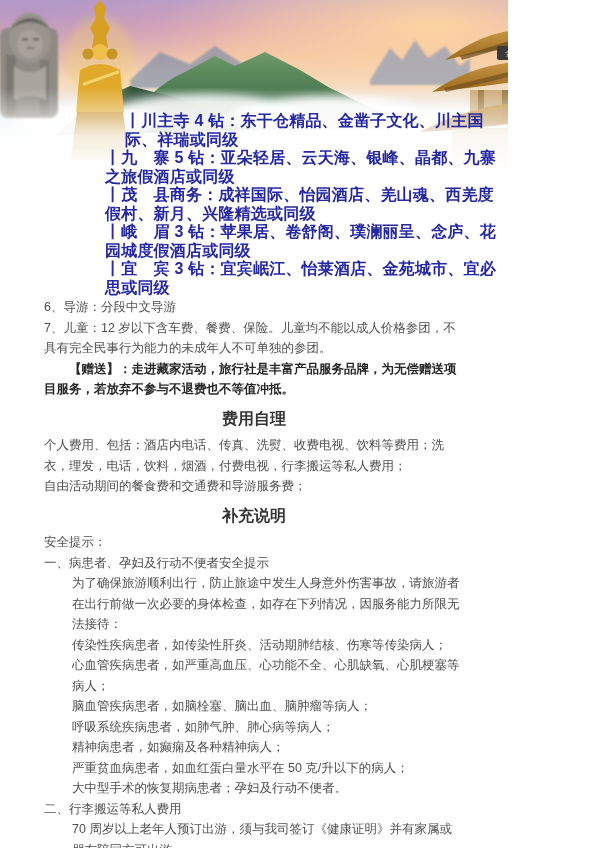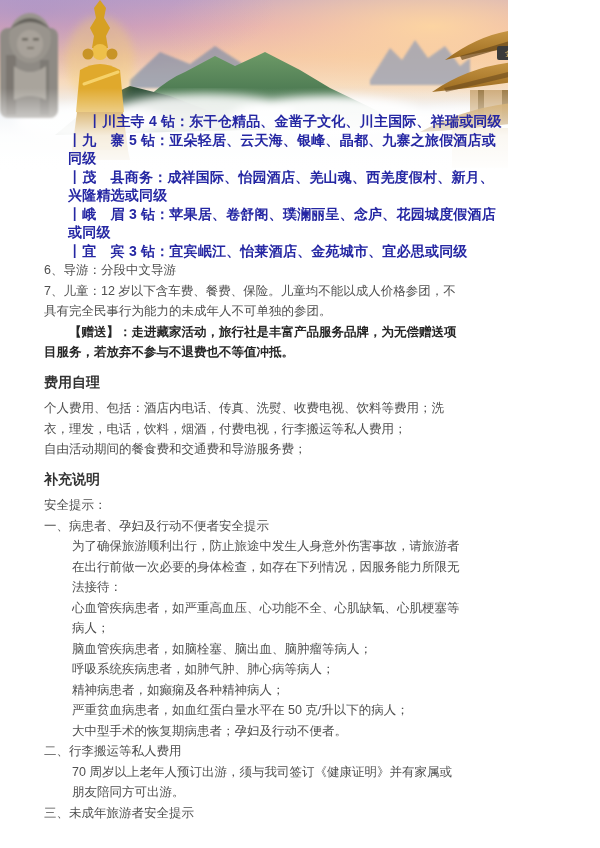--- a/index.html
+++ b/index.html
@@ -1,29 +1,29 @@
 <!DOCTYPE html>
 <html><head>
 <meta charset="utf-8">
 <style>
   html,body{margin:0;padding:0;background:#fff;}
   .page{position:relative;width:508px;height:848px;background:#fff;overflow:hidden;
         font-family:"Liberation Sans",sans-serif;}
   .header-collage{position:absolute;top:0;left:0;width:600px;height:175px;z-index:1;}
   .content{position:relative;z-index:2;padding-top:112px;}
 
-  .hotels{padding-left:68px;font-weight:bold;font-size:14px;line-height:18.5px;
+  .hotels{padding-left:105px;font-weight:bold;font-size:16px;line-height:18.5px;
           color:#2527a3;letter-spacing:.2px;}
   .hotels .line1{padding-left:20px;}
 
   .body{padding:0 44px;color:#4f4f4f;font-size:12.5px;line-height:20.5px;}
   .body p{margin:0;}
   .mt6{margin-top:6px;}
   .p-bold{color:#262626;font-weight:bold;text-indent:2em;}
-  h2{font-size:14px;color:#333;font-weight:bold;margin:9px 0 6px;}
+  h2{font-size:16px;color:#333;text-align:center;font-weight:bold;margin:9px 0 6px;}
   .sub-line{padding-left:28px;}
 </style>
 </head>
 <body>
 
 <div class="page">
 
   <svg class="header-collage" viewBox="0 0 600 175" xmlns="http://www.w3.org/2000/svg">
     <defs>
       <linearGradient id="sky" x1="0" y1="0" x2="0" y2="1">
@@ -151,20 +151,21 @@
 
       <h2>费用自理</h2>
       <p>个人费用、包括：酒店内电话、传真、洗熨、收费电视、饮料等费用；洗衣，理发，电话，饮料，烟酒，付费电视，行李搬运等私人费用；</p>
       <p>自由活动期间的餐食费和交通费和导游服务费；</p>
 
       <h2>补充说明</h2>
       <p>安全提示：</p>
 
       <p>一、病患者、孕妇及行动不便者安全提示</p>
       <p class="sub-line">为了确保旅游顺利出行，防止旅途中发生人身意外伤害事故，请旅游者在出行前做一次必要的身体检查，如存在下列情况，因服务能力所限无法接待：</p>
+      <p class="sub-line">传染性疾病患者，如传染性肝炎、活动期肺结核、伤寒等传染病人；</p>
       <p class="sub-line">心血管疾病患者，如严重高血压、心功能不全、心肌缺氧、心肌梗塞等病人；</p>
       <p class="sub-line">脑血管疾病患者，如脑栓塞、脑出血、脑肿瘤等病人；</p>
       <p class="sub-line">呼吸系统疾病患者，如肺气肿、肺心病等病人；</p>
       <p class="sub-line">精神病患者，如癫痫及各种精神病人；</p>
       <p class="sub-line">严重贫血病患者，如血红蛋白量水平在 50 克/升以下的病人；</p>
       <p class="sub-line">大中型手术的恢复期病患者；孕妇及行动不便者。</p>
 
       <p>二、行李搬运等私人费用</p>
       <p class="sub-line">70 周岁以上老年人预订出游，须与我司签订《健康证明》并有家属或朋友陪同方可出游。</p>
 

